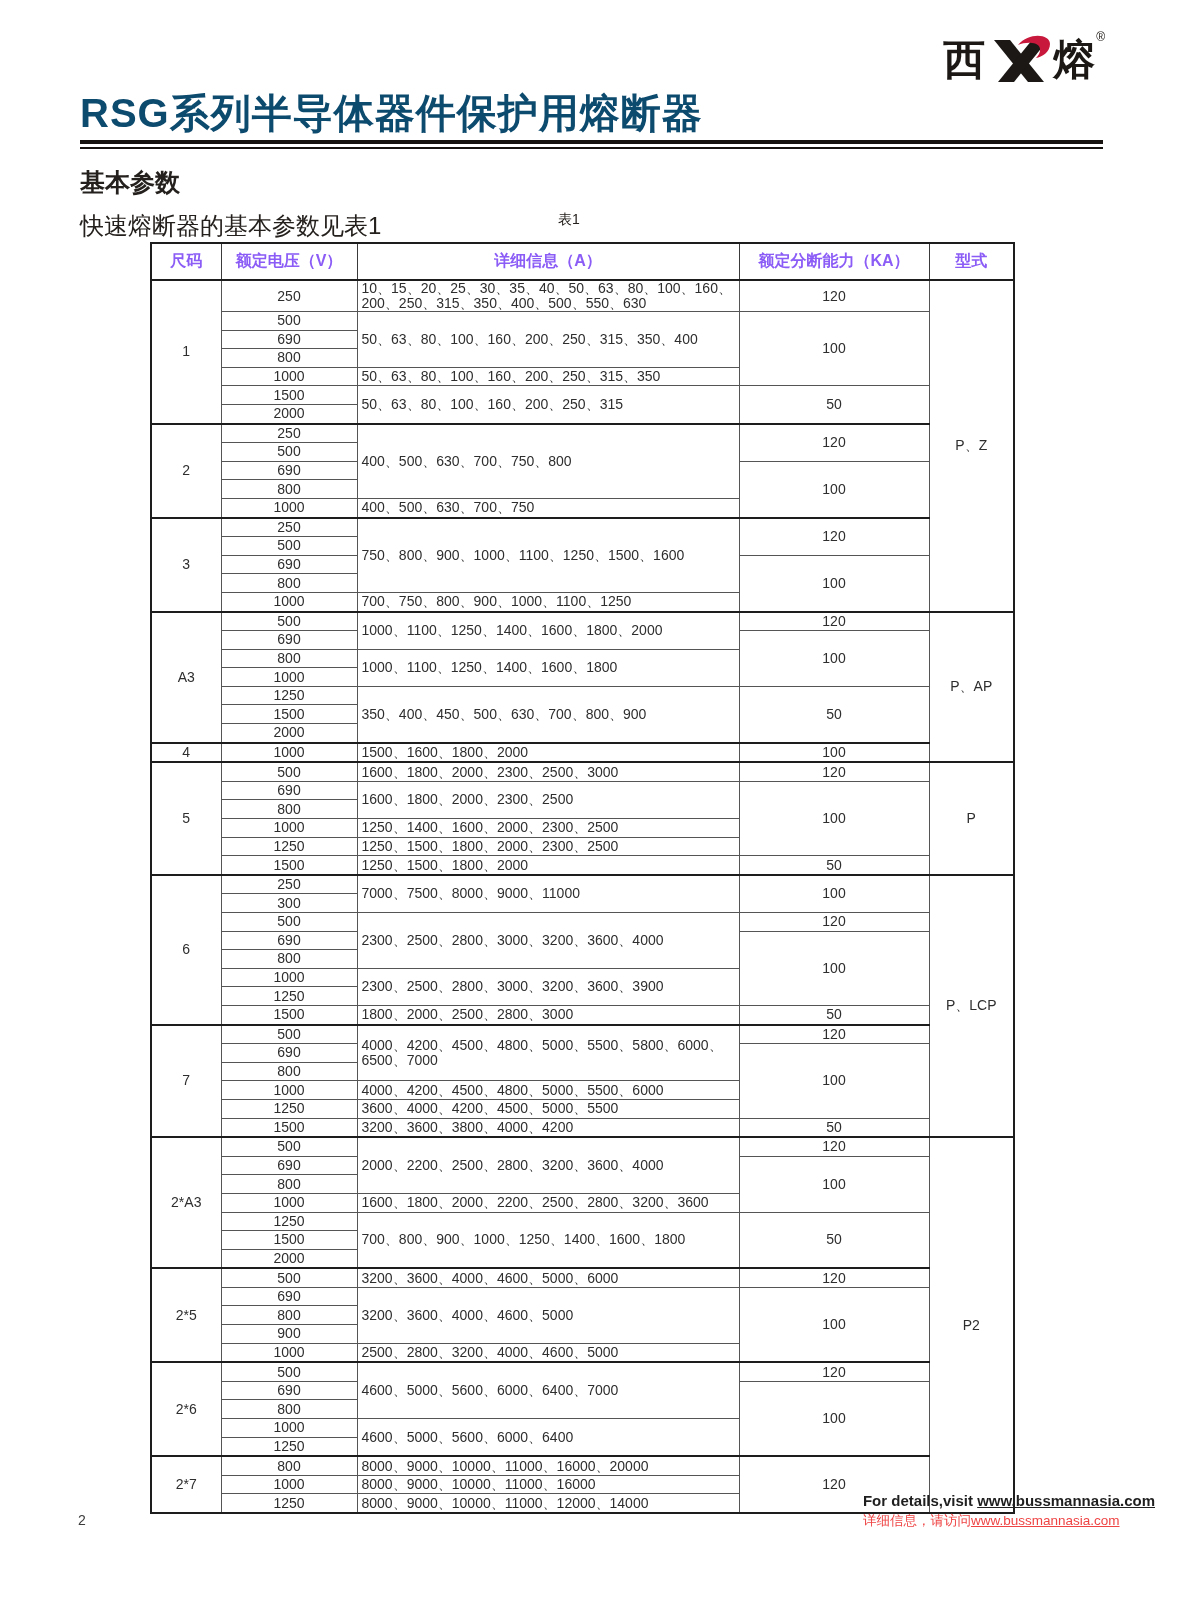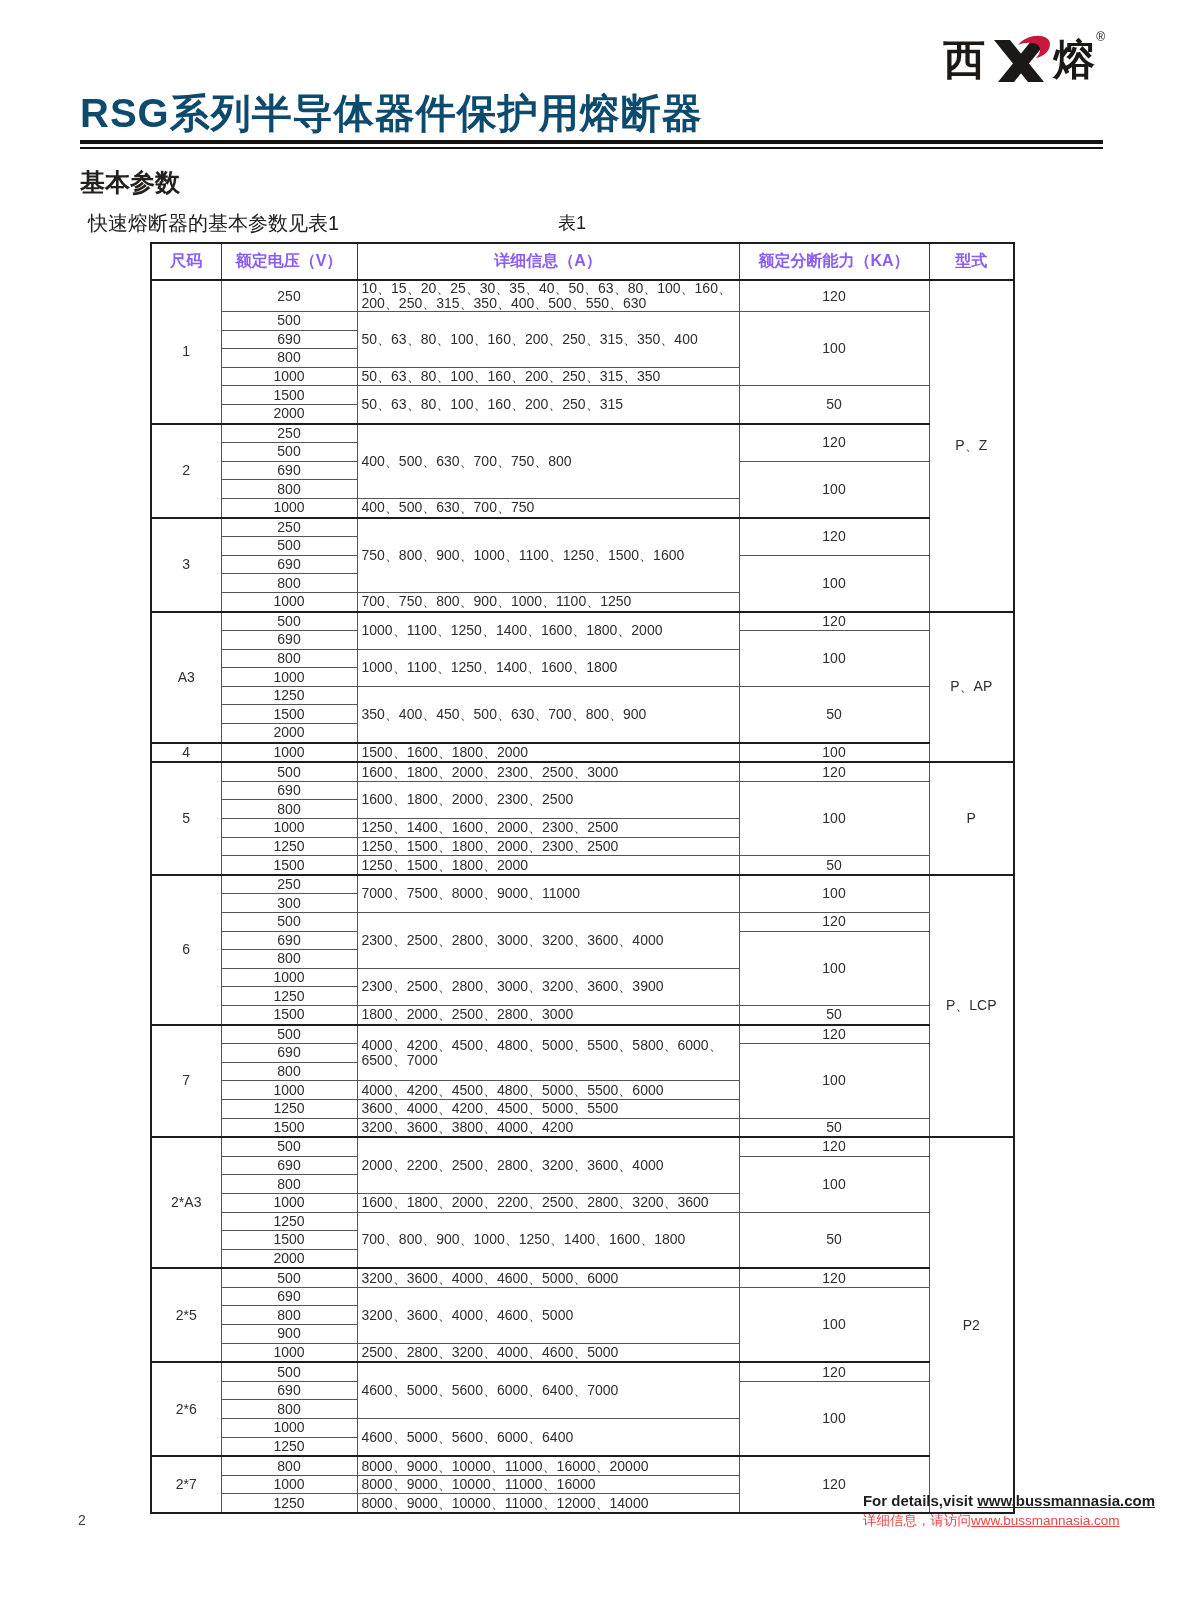--- a/index.html
+++ b/index.html
@@ -10,22 +10,22 @@
   .logo-char{font-size:42px;font-weight:900;color:#1c1815;line-height:1;}
   .logo svg{margin:0 1px;display:block;}
   .reg{font-size:12px;color:#1c1815;align-self:flex-start;margin-top:-4px;margin-left:1px;font-weight:400;}
 
   .title{position:absolute;left:80px;top:86px;font-size:40px;font-weight:600;
          color:#0c4a6e;letter-spacing:1px;white-space:nowrap;}
   .rule{position:absolute;left:80px;right:76px;top:140px;height:3px;
         border-top:4px solid #171310;border-bottom:2px solid #171310;}
 
   .section-heading{position:absolute;left:80px;top:166px;font-size:25px;font-weight:600;color:#24201d;}
-  .intro{position:absolute;left:80px;top:210px;font-size:20px;color:#24201d;margin-left:8px;}
-  .table-caption{position:absolute;left:558px;top:211px;font-size:18px;color:#24201d;}
+  .intro{position:absolute;left:80px;top:210px;font-size:24px;color:#24201d;}
+  .table-caption{position:absolute;left:558px;top:211px;font-size:14px;color:#24201d;}
 
   table.fuse{position:absolute;left:150px;top:242px;width:863px;
              border-collapse:collapse;table-layout:fixed;
              border:2px solid #1d1d1d;}
   table.fuse th{border:1px solid #3a3a3a;border-bottom:2px solid #1d1d1d;
                 font-size:16px;font-weight:700;color:#8b5cf6;height:35px;
                 padding:0;text-align:center;}
   table.fuse td{border:1px solid #555;font-size:14px;color:#2e2e2e;
                 height:17.6px;line-height:15px;padding:0 2px;text-align:center;
                 vertical-align:middle;}

